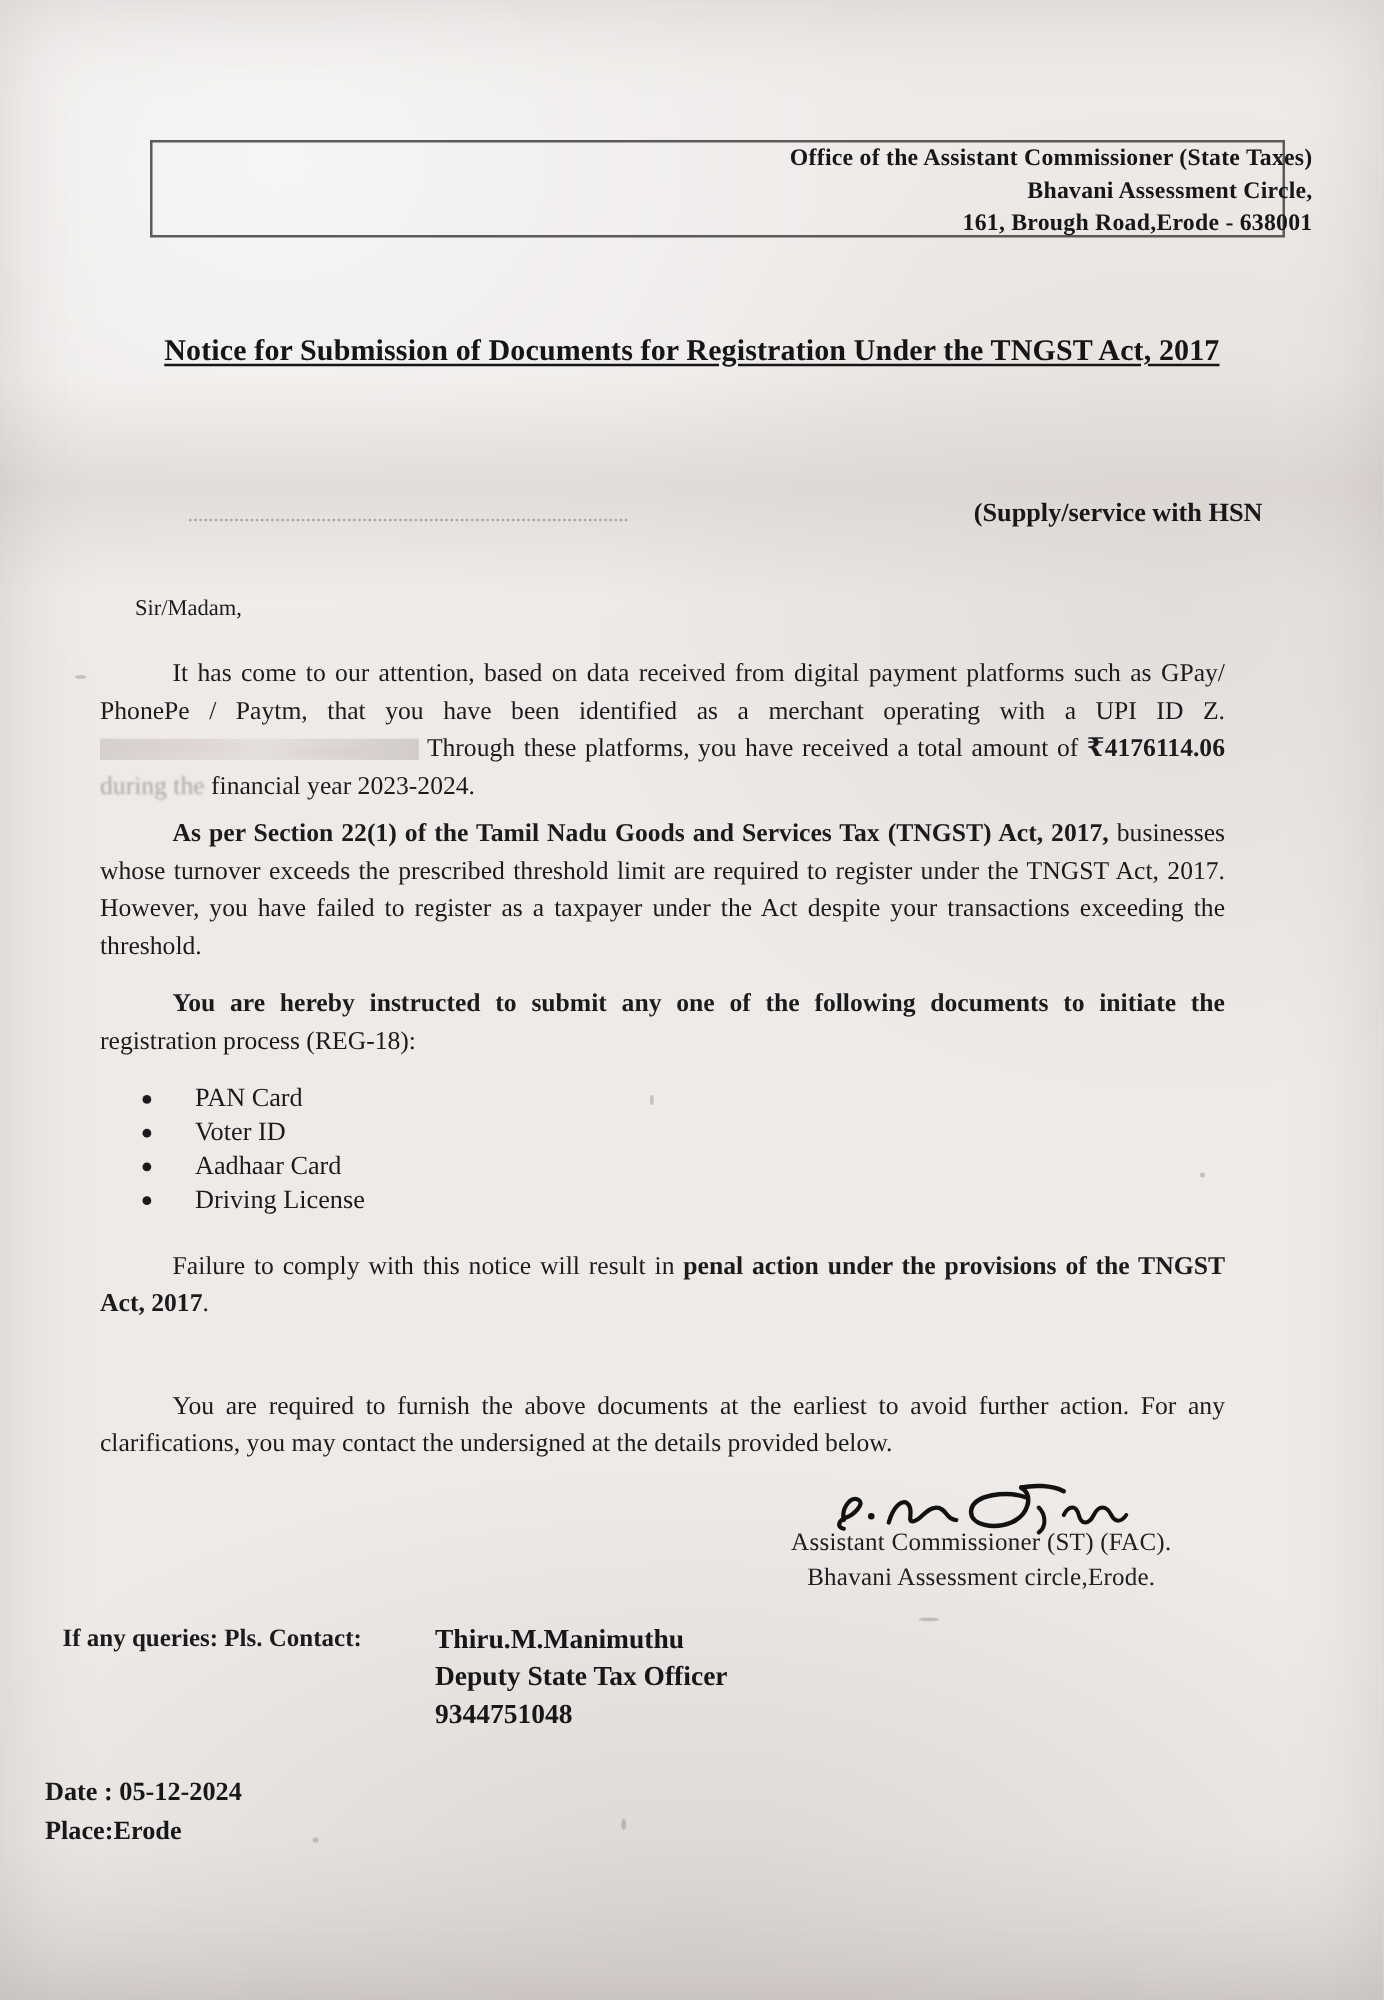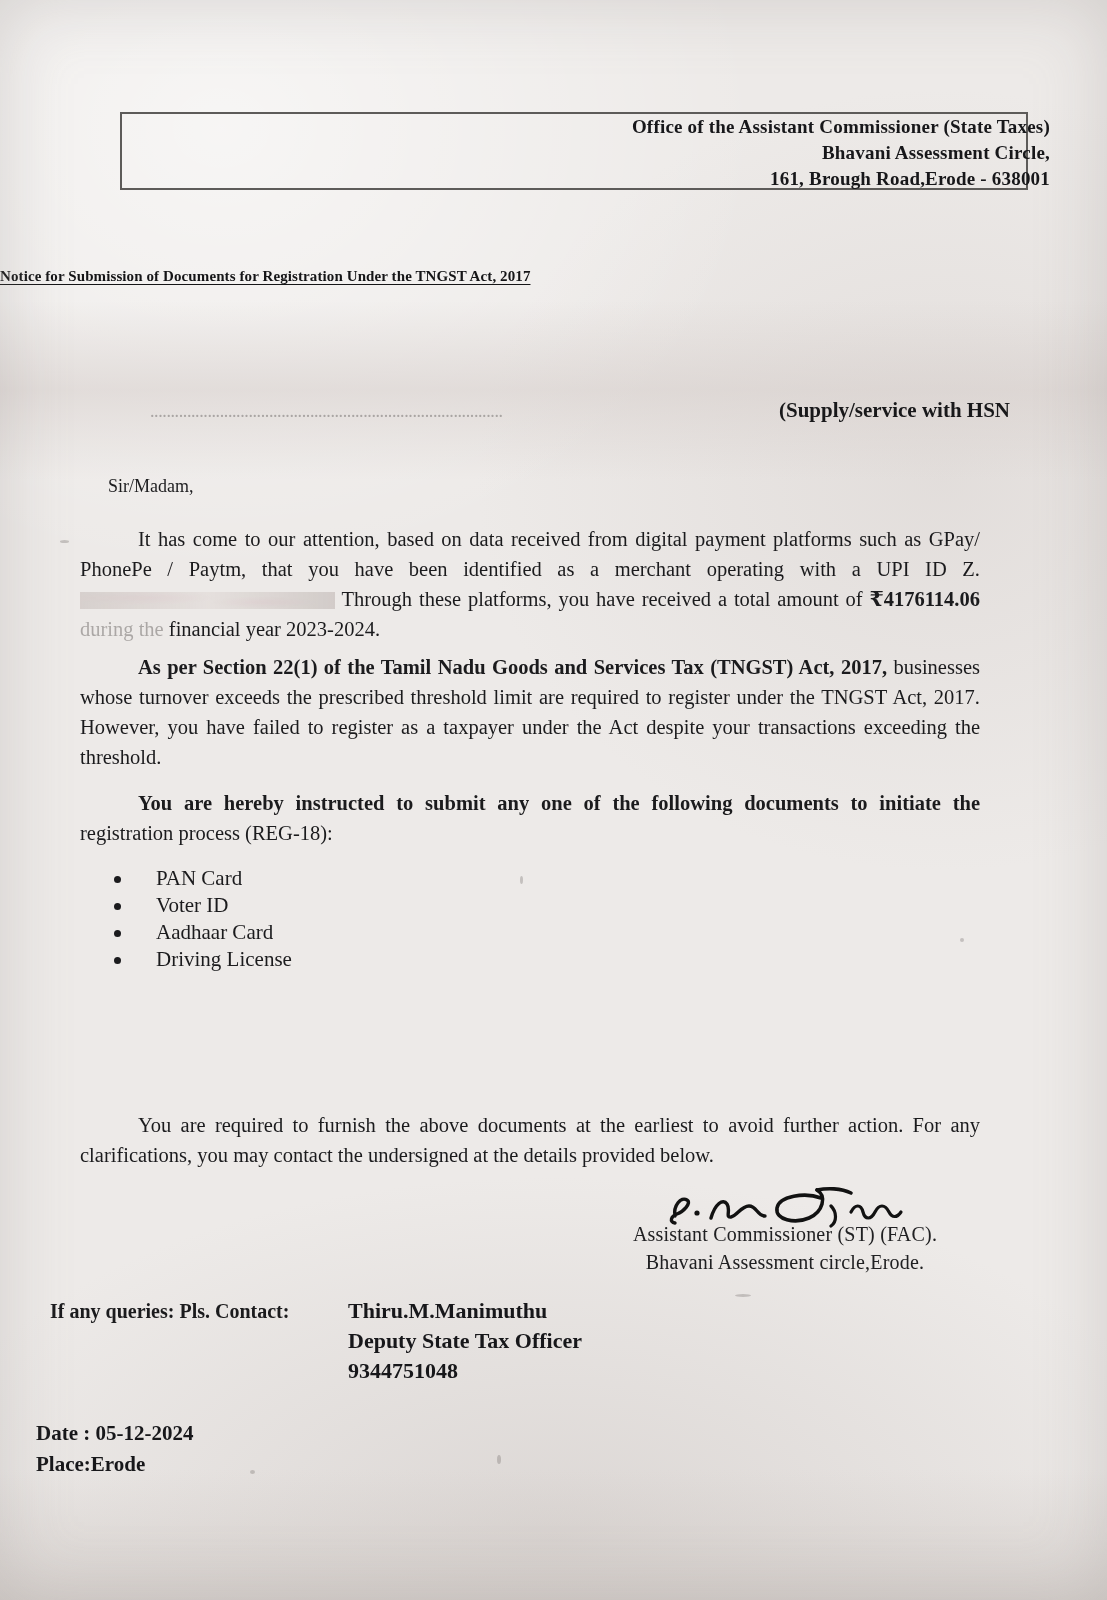--- a/index.html
+++ b/index.html
@@ -70,23 +70,23 @@
     color: #17171a;
     margin-left: 22px;
   }
 
   
   .notice-title {
     position: absolute;
     left: 0;
     top: 268px;
     width: 1107px;
-    text-align: left;
-    font-weight: bold;
-    font-size: 15px;
+    text-align: center;
+    font-weight: bold;
+    font-size: 24px;
     letter-spacing: 0.1px;
     text-decoration: underline;
     text-underline-offset: 3px;
     color: #151517;
   }
 
   
   .subject-row {
     position: absolute;
     left: 150px;
@@ -278,20 +278,23 @@
     <span class="indent"></span><b>You are hereby instructed to submit any one of the following documents </b><b>to initiate the</b><span> registration process (REG-18):</span>
   </div>
 
   <ul class="doc-list">
     <li><span class="dot"></span><span>PAN Card</span></li>
     <li><span class="dot"></span><span>Voter ID</span></li>
     <li><span class="dot"></span><span>Aadhaar Card</span></li>
     <li><span class="dot"></span><span>Driving License</span></li>
   </ul>
 
+  <div class="para p-failure">
+    <span class="indent"></span><span>Failure to comply with this notice will result in </span><b>penal action under the provisions of the TNGST Act, 2017</b><span>.</span>
+  </div>
 
   <div class="para p-furnish">
     <span class="indent"></span><span>You are required to furnish the above documents at the earliest to avoid further action. For any clarifications, you may contact the undersigned at the details provided below.</span>
   </div>
 
   <div class="sig-block">
     <div class="sig-mark">
       <svg width="280" height="46" viewBox="0 0 280 46" fill="none" xmlns="http://www.w3.org/2000/svg">
         <path d="M30 34 C28 24, 36 14, 42 18 C47 21, 38 30, 32 32 C26 34, 24 40, 30 41" stroke="#121212" stroke-width="3.4" stroke-linecap="round" fill="none"></path>
         <circle cx="52" cy="31" r="2.6" fill="#121212"></circle>

